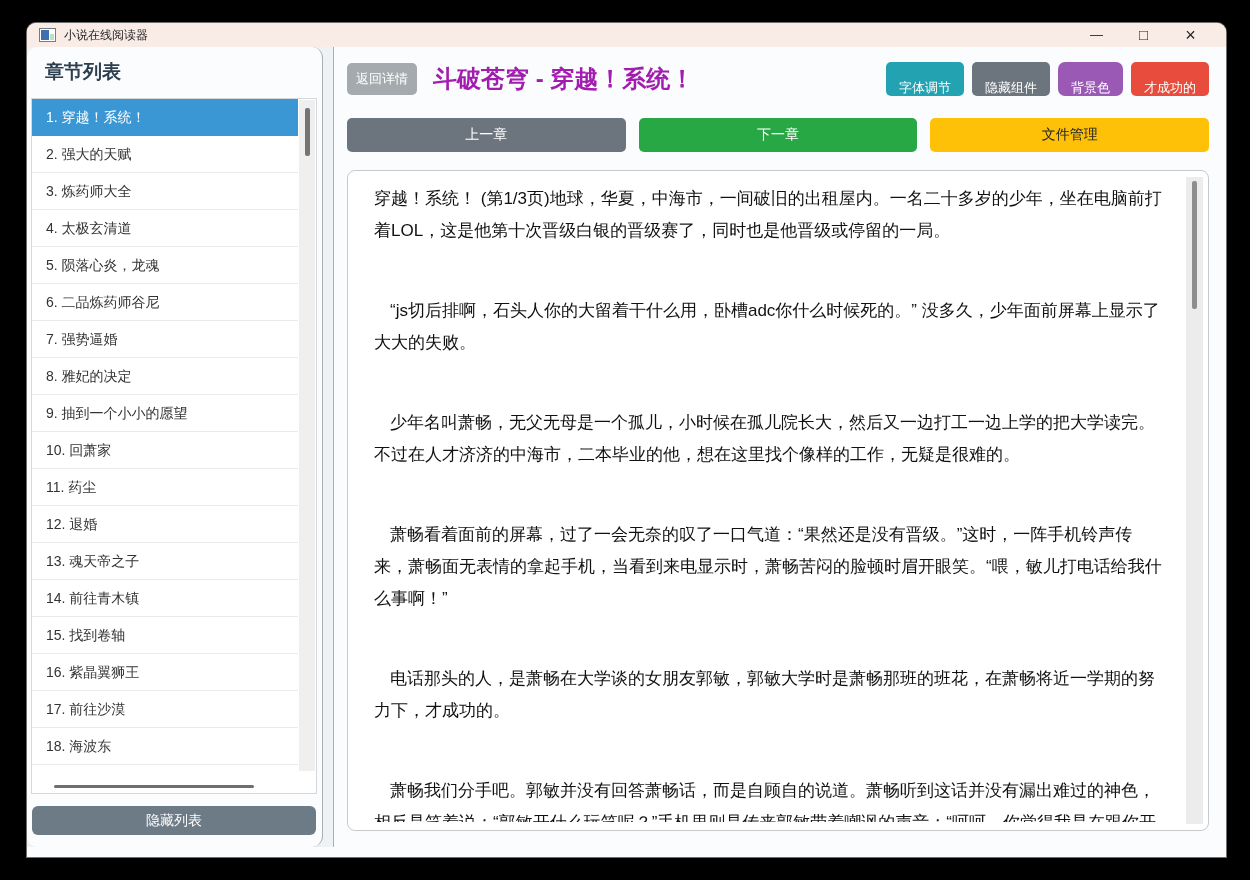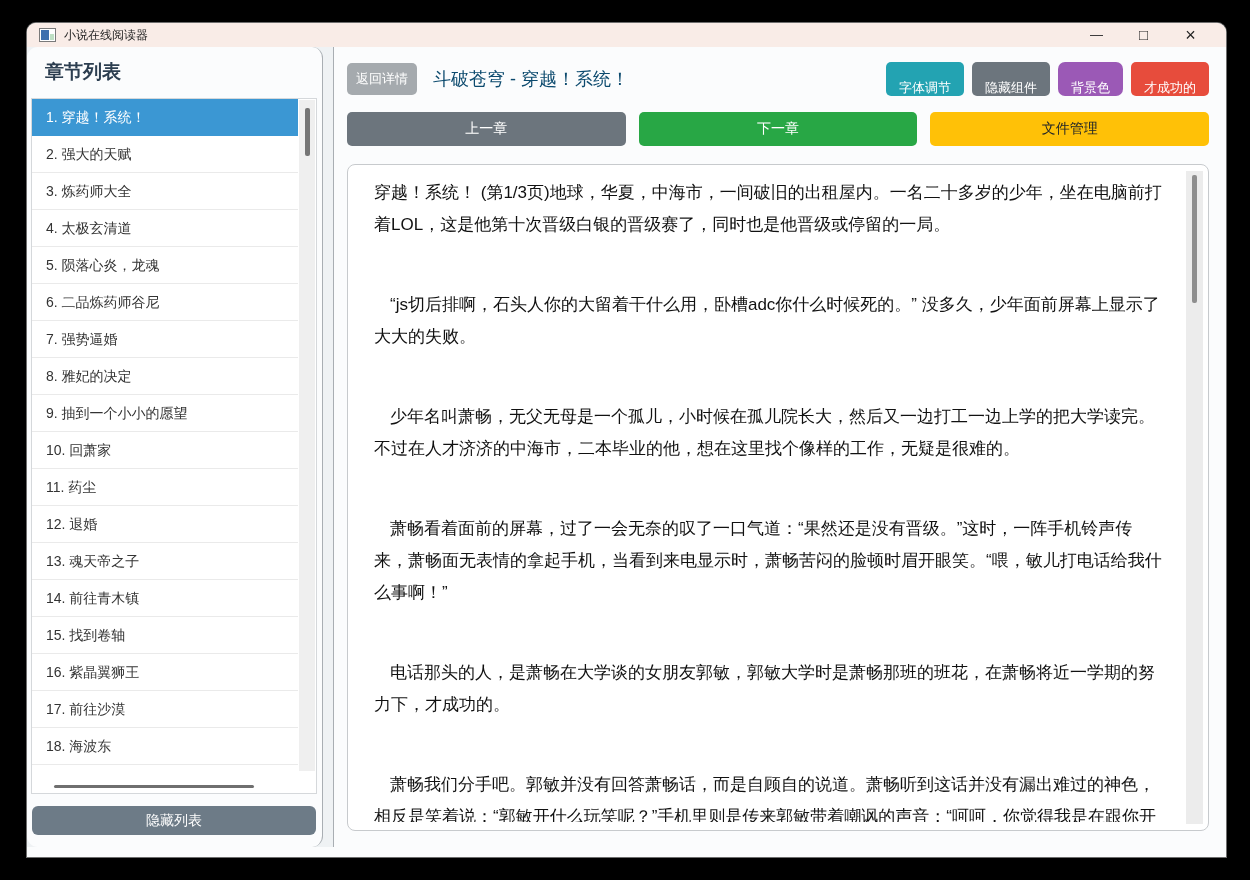--- a/index.html
+++ b/index.html
@@ -73,29 +73,29 @@
     margin-left:10px; padding:16px 17px 16px 13px;
     display:flex; flex-direction:column;
   }
   .btn {
     border:none; border-radius:5px; color:#fff; font-size:13px;
     font-family:inherit; cursor:pointer; white-space:nowrap;
   }
   .toolbar { display:flex; align-items:center; height:32px; flex:none; }
   .btn.back { background:#a5aaae; width:70px; height:32px; }
   .reader-title {
-    font-size:18px; font-weight:normal; color:#0c4a6e;
+    font-size:24px; font-weight:bold; color:#a21caf;
     margin:0 0 0 16px; flex:1;
   }
   .toolbar .chip { height:32px; padding:17px 13px; margin-left:8px; font-size:13px; }
   .chip.teal { background:#23a3b2; }
   .chip.gray { background:#6c757d; }
   .chip.purple { background:#9b59b6;border-radius:7px; }
   .chip.red { background:#e74c3c; }
-  .navrow { display:flex; gap:13px; margin-top:17px; flex:none; }
+  .navrow { display:flex; gap:13px; margin-top:23px; flex:none; }
   .navbtn { flex:1; height:34px; font-size:14px; border-radius:5px; }
   .navbtn.prev { background:#6c757d; }
   .navbtn.next { background:#28a745; }
   .navbtn.files { background:#ffc107; color:#212529; }
   .reader {
     position:relative; flex:1; margin-top:18px; background:#fff;
     border:1px solid #c7cacd; border-radius:8px; overflow:hidden;
   }
   .reader-content {
     position:absolute; top:12px; left:26px; right:46px; bottom:8px;

